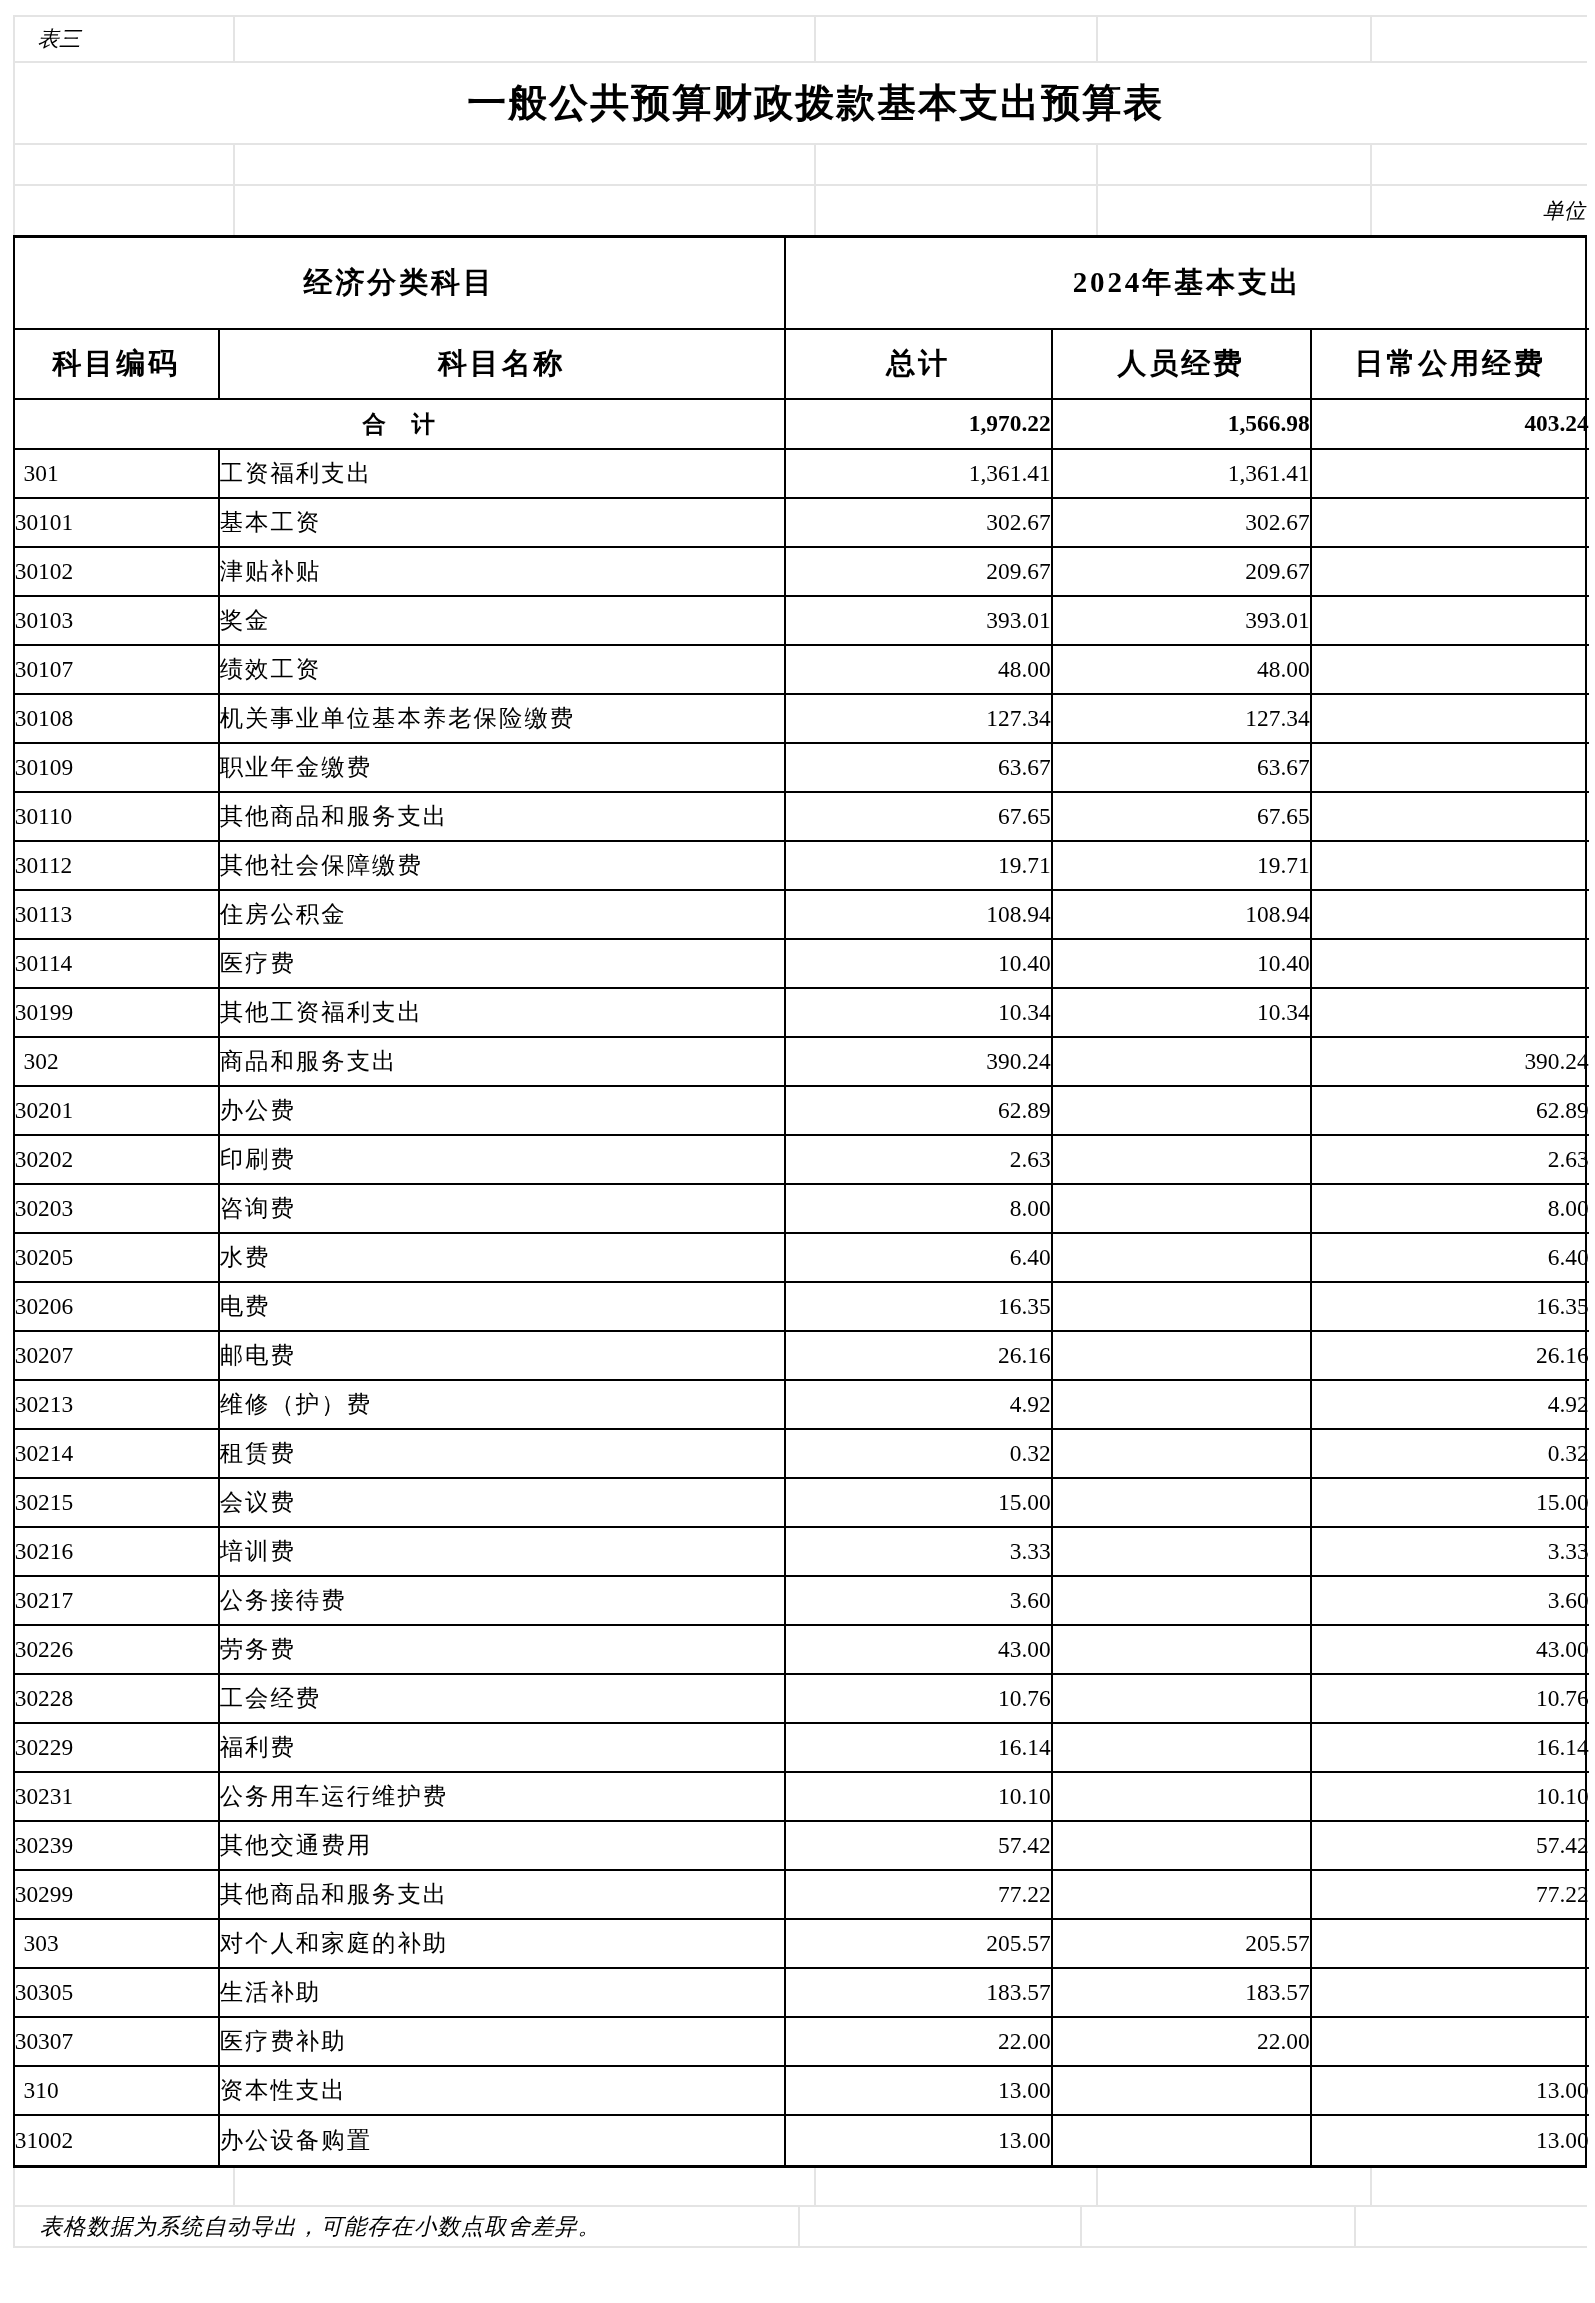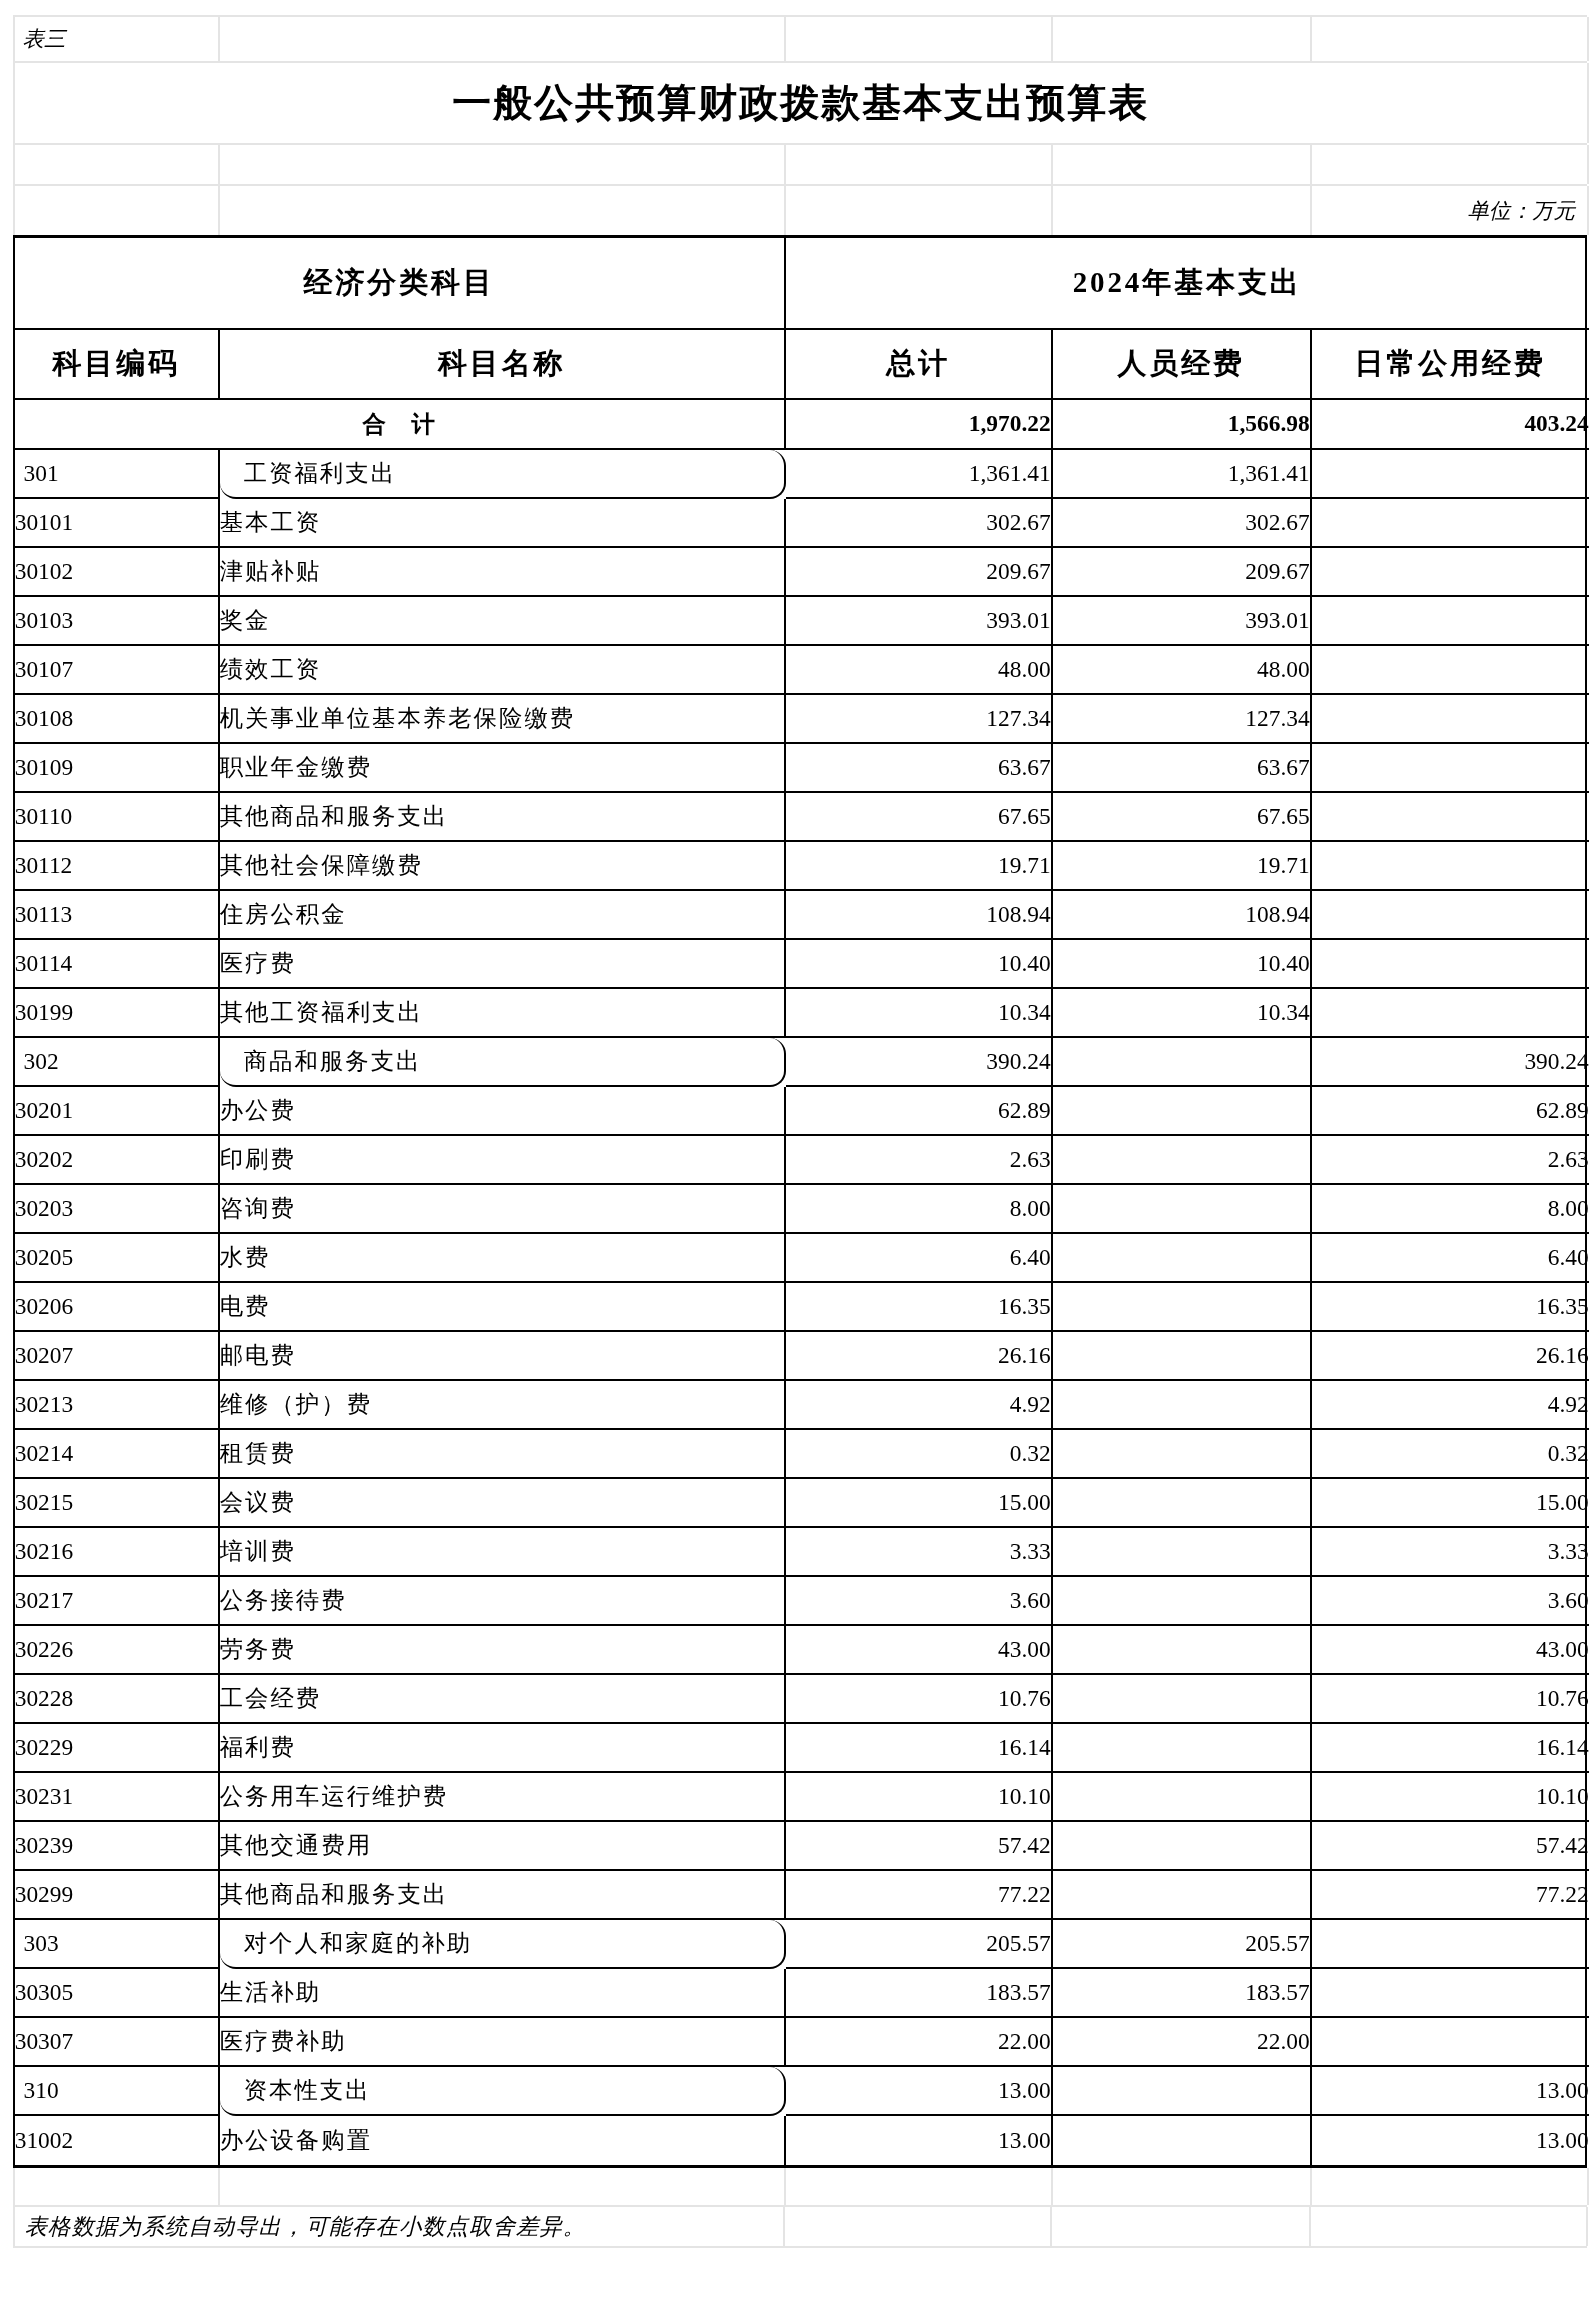--- a/index.html
+++ b/index.html
@@ -14,21 +14,21 @@
   .sheet {
     position:absolute; left:12.7px; top:14.6px; width:1574px;
   }
 
   
   .grid-area { border-left:2px solid #e4e4e4; border-top:2px solid #e4e4e4; }
   .grid-area.no-top { border-top:none; }
   .grid-row { display:flex; box-sizing:border-box; border-bottom:2px solid #e4e4e4; }
   .grid-row.no-bottom { border-bottom:none; }
   .gc { box-sizing:border-box; border-right:2px solid #e4e4e4; flex:none;
-        display:flex; align-items:center; overflow:hidden; }
+        display:flex; align-items:center; overflow:hidden;margin-left:15px; }
   .gc:last-child { border-right:2px solid #e4e4e4; }
 
   .w1 { width:205px; } .w2 { width:566px; } .w3 { width:267px; }
   .w4 { width:259px; } .w5 { width:277px; } .w12 { width:770px; } .wfull { width:1574px; }
 
   .sheet-label { font-size:21.5px; font-style:italic; padding-left:7.8px; }
   .title-cell { justify-content:center; }
   .page-title { width:100%; text-align:center; font-size:39px; font-weight:bold;
                 letter-spacing:2px; white-space:nowrap; }
   .unit-cell { justify-content:flex-end; padding-right:11.7px;
@@ -58,21 +58,21 @@
   tr.hdr1 th { height:92px; }
   tr.hdr2 th { height:70px; }
 
   table.budget td { height:49px; font-size:23.4px; vertical-align:middle; }
   tr.summary td { height:50px; font-weight:bold; }
   tr.summary td.label { text-align:center; letter-spacing:1px; }
 
   td.code { text-align:left; padding-left:16.6px; }
   td.name { text-align:left; padding-left:13.7px; letter-spacing:2px; }
   tr.section td.code { padding-left:8.8px; }
-  tr.section td.name { padding-left:24px;border-radius:16px; }
+  tr.section td.name { padding-left:0; }
   td.num { text-align:right; padding-right:9.8px; }
 </style>
 </head>
 <body>
 
 <div class="page">
   <div class="sheet">
 
     <div class="grid-area">
       <div class="grid-row" style="height:46px">

